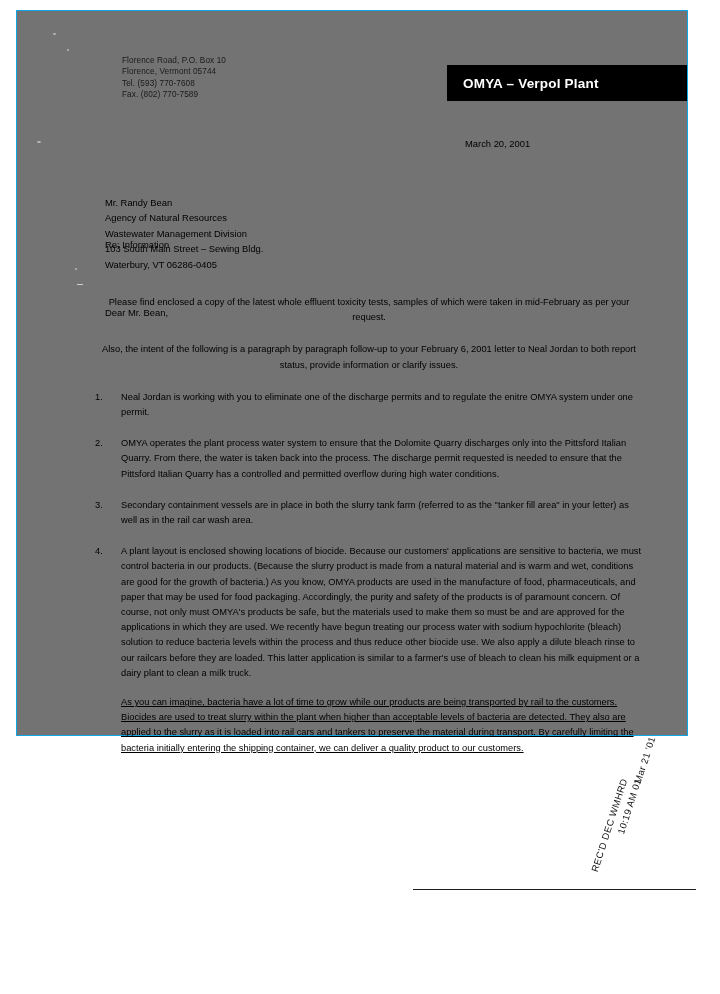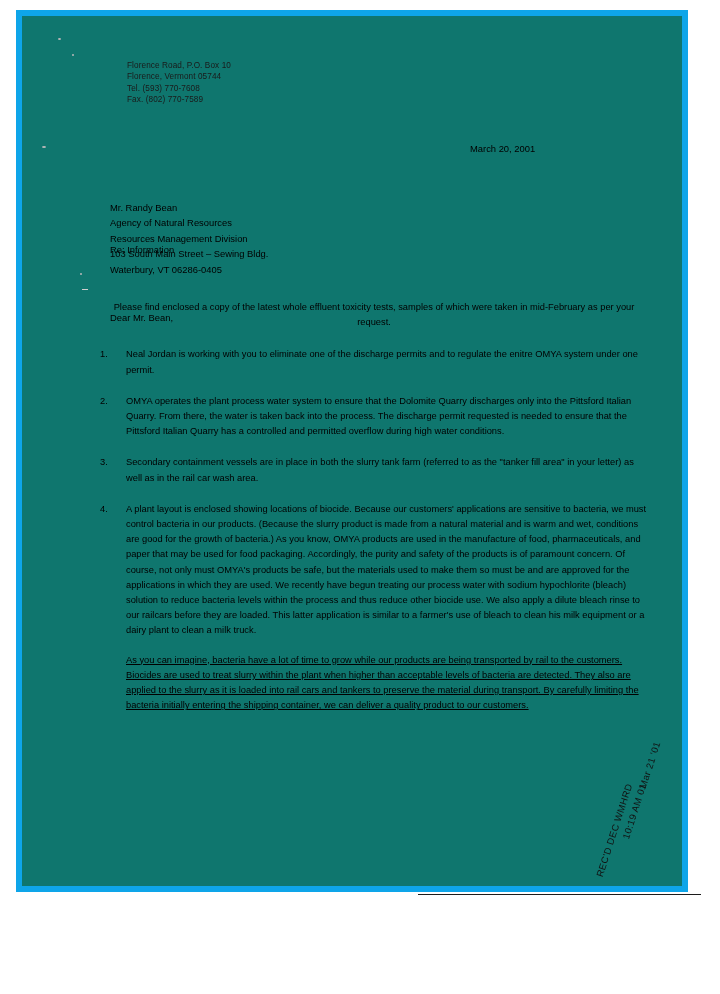--- a/index.html
+++ b/index.html
@@ -16,23 +16,23 @@
     width: 720px;
     height: 994px;
     background: #ffffff;
     overflow: hidden;
   }
   .sheet {
     position: absolute;
     left: 16px;
     top: 10px;
     width: 672px;
-    height: 882px;
-    background: #0f766e;
-    border: 6px solid #0ea5e9;
+    height: 726px;
+    background: #737373;
+    border: 1px solid #0ea5e9;
     box-sizing: border-box;
   }
   
   .speck {
     position: absolute;
     background: #b9b9b9;
     border-radius: 50%;
   }
   .letterhead {
     position: absolute;
@@ -179,36 +179,40 @@
     <div class="speck" style="left:58px; top:257px; width:2px; height:2px;"></div>
     <div class="fold-mark" style="left:60px; top:273px;"></div>
 
     <div class="letterhead">
       <div>Florence Road, P.O. Box 10</div>
       <div>Florence, Vermont 05744</div>
       <div>Tel. (593) 770-7608</div>
       <div>Fax. (802) 770-7589</div>
     </div>
 
+    <div class="logo-box">
+      <span class="logo-text">OMYA – Verpol Plant</span>
+    </div>
 
     <div class="date">March 20, 2001</div>
 
     <div class="address">
       <div>Mr. Randy Bean</div>
       <div>Agency of Natural Resources</div>
-      <div>Resources Management Division</div>
+      <div>Wastewater Management Division</div>
       <div>103 South Main Street – Sewing Bldg.</div>
       <div>Waterbury, VT 06286-0405</div>
     </div>
 
     <div class="re-line">Re:  Information</div>
     <div class="salutation">Dear Mr. Bean,</div>
 
     <div class="body">
       <p class="para">Please find enclosed a copy of the latest whole effluent toxicity tests, samples of which were taken in mid-February as per your request.</p>
+      <p class="para">Also, the intent of the following is a paragraph by paragraph follow-up to your February 6, 2001 letter to Neal Jordan to both report status, provide information or clarify issues.</p>
 
       <ul class="numlist">
         <li class="numitem">
           <span class="num">1.</span>
           <span class="txt">Neal Jordan is working with you to eliminate one of the discharge permits and to regulate the enitre OMYA system under one permit.</span>
         </li>
         <li class="numitem">
           <span class="num">2.</span>
           <span class="txt">OMYA operates the plant process water system to ensure that the Dolomite Quarry discharges only into the Pittsford Italian Quarry.  From there, the water is taken back into the process.  The discharge permit requested is needed to ensure that the Pittsford Italian Quarry has a controlled and permitted overflow during high water conditions.</span>
         </li>

